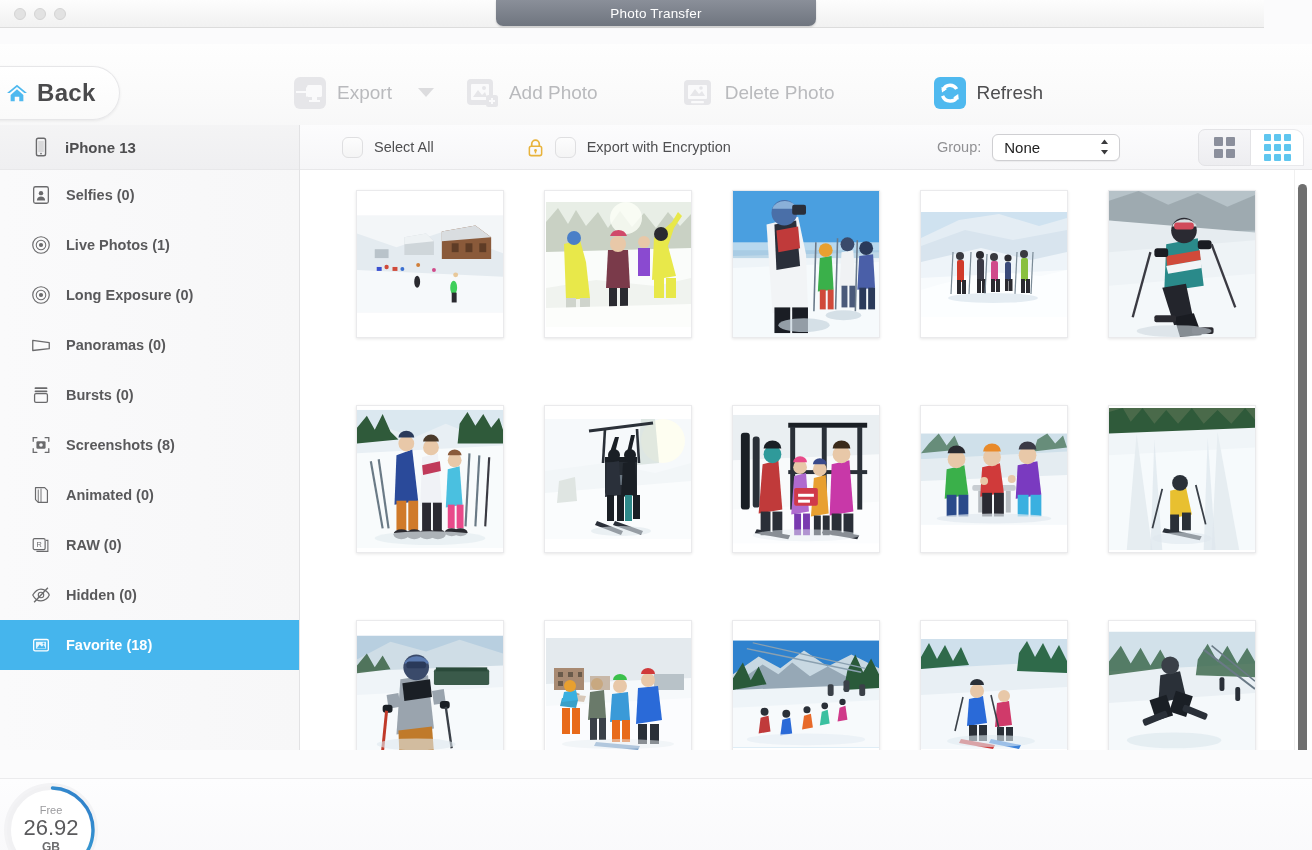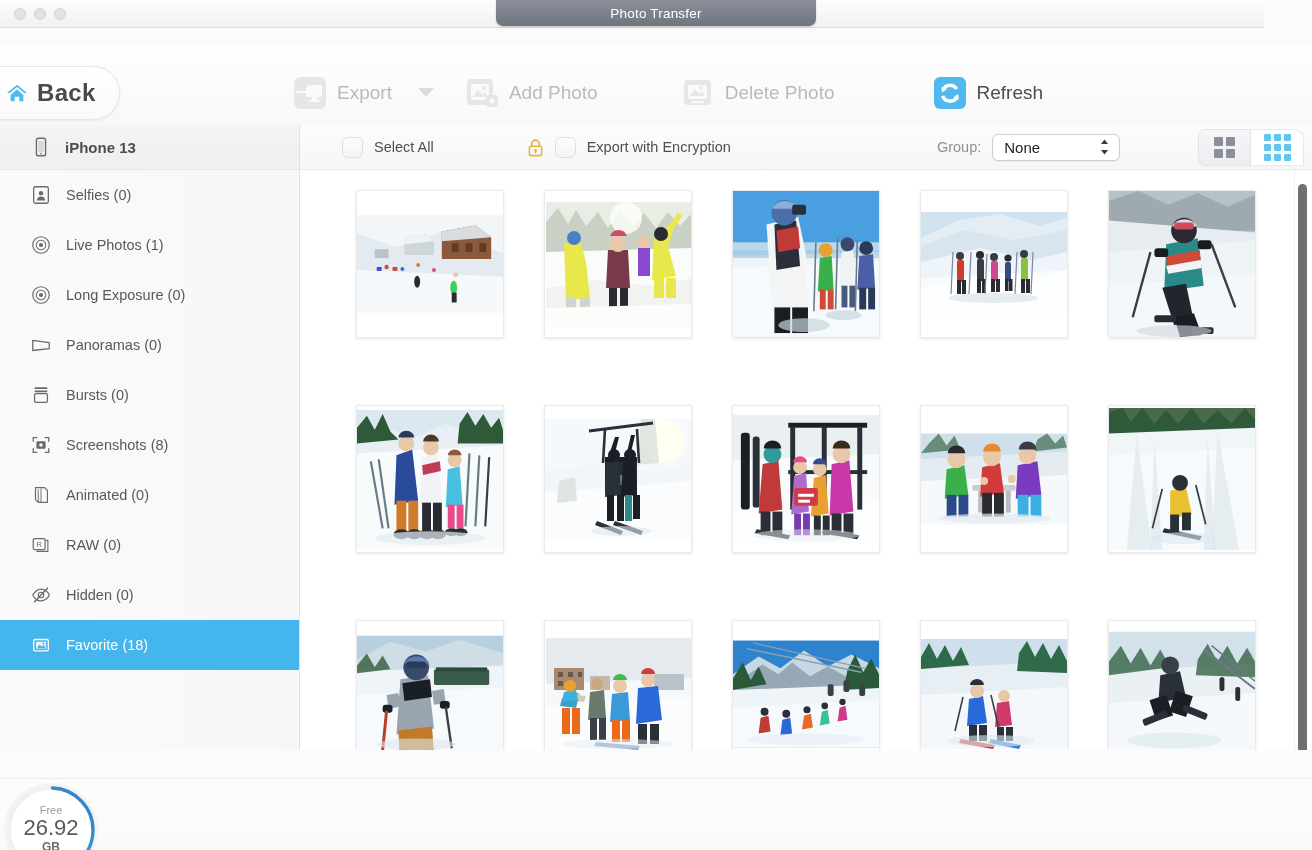--- a/index.html
+++ b/index.html
@@ -94,21 +94,21 @@
     height: 45px; display: flex; align-items: center; gap: 13px;
     padding-left: 30px;
     background: linear-gradient(to bottom, #f4f4f5, #efeff1);
     border-bottom: 1px solid #e8e8ea;
   }
   .device-row .nm { font-size: 15px; font-weight: bold; color: #4d4d4f; }
   .side-item {
     height: 50px; display: flex; align-items: center; gap: 14px;
     padding-left: 30px; cursor: pointer;
   }
-  .side-item .nm { font-size: 14.5px; color: #59595b; }
+  .side-item .nm { font-size: 14.5px; color: #59595b; font-weight: bold; }
   .side-item.active { background: #45b5ed; }
   .side-item.active .nm { color: #ffffff; }
   .side-ico { width: 22px; height: 22px; flex: none; display: block; }
 
   
   .content {
     position: absolute; left: 300px; top: 125px;
     width: 1012px; height: 625px;
     background: #ffffff;
   }

